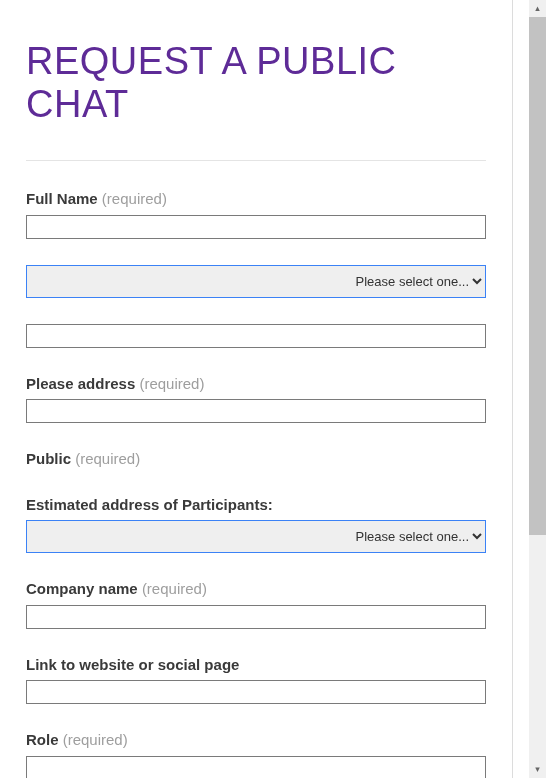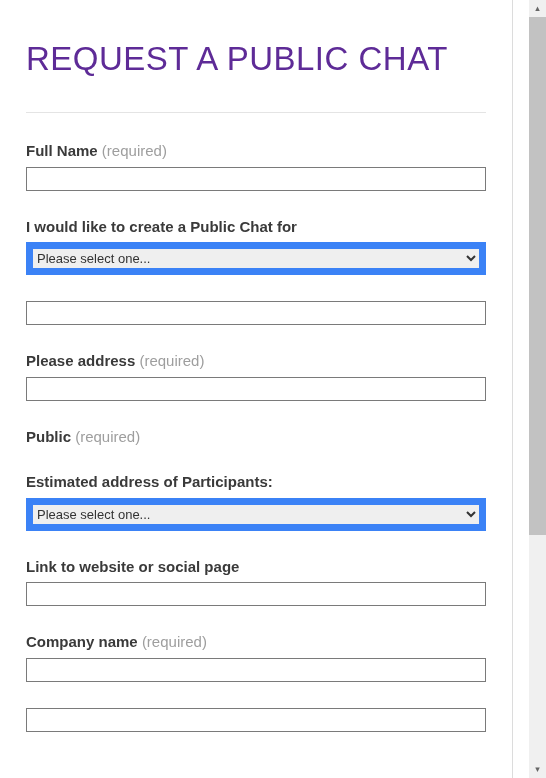--- a/index.html
+++ b/index.html
@@ -67,21 +67,21 @@
     top: 0;
     right: 34px; 
     bottom: 0;
     padding: 0 26px;
     box-sizing: border-box;
     overflow: hidden;
   }
 
   .page-title {
     font-family: Impact, "Arial Black", sans-serif;
-    font-size: 33px;
+    font-size: 38px;
     letter-spacing: 0.5px;
     color: #5e2b97;
     margin: 40px 0 34px 0;
     text-transform: uppercase;
     font-weight: 400;
   }
 
   hr.sep {
     border: none;
     border-top: 1px solid #e4e4e4;
@@ -108,24 +108,25 @@
     height: 24px;
     border: 1px solid #7a7a7a;
     background: #fff;
     font-size: 13px;
     padding: 2px 4px;
   }
   .select-input {
     width: 100%;
     box-sizing: border-box;
     height: 33px;
-    border: 7px solid #3b82f6;
+    border: 1px solid #3b82f6;
     background: #efefef;
     font-size: 13px;
     color: #333;
+    text-align: right;
   }
 </style>
 </head>
 <body>
 
 <div class="viewport">
 
   <div class="content">
 
     <h1 class="page-title">Request a Public Chat</h1>
@@ -133,21 +134,20 @@
     <hr class="sep">
 
     <div class="field">
       <div class="field-label">
         <span>Full Name </span><span class="req">(required)</span>
       </div>
       <input type="text" class="text-input" value="" style="">
     </div>
 
     <div class="field">
-      <div class="field-label">I would like to create a Public Chat for</div>
       <select class="select-input">
         <option>Please select one...</option>
       </select>
     </div>
 
     <div class="field">
       <input type="text" class="text-input" value="" style="">
     </div>
 
     <div class="field">
@@ -164,32 +164,35 @@
     </div>
 
     <div class="field">
       <div class="field-label">Estimated address of Participants:</div>
       <select class="select-input">
         <option>Please select one...</option>
       </select>
     </div>
 
     <div class="field">
+      <div class="field-label">
+        <span>Company name </span><span class="req">(required)</span>
+      </div>
+      <input type="text" class="text-input" value="" style="">
+    </div>
+
+    <div class="field">
       <div class="field-label">Link to website or social page</div>
       <input type="text" class="text-input" value="" style="">
     </div>
 
     <div class="field">
       <div class="field-label">
-        <span>Company name </span><span class="req">(required)</span>
-      </div>
-      <input type="text" class="text-input" value="" style="">
-    </div>
-
-    <div class="field">
+        <span>Role </span><span class="req">(required)</span>
+      </div>
       <input type="text" class="text-input" value="" style="">
     </div>
 
   </div>
 
   <div class="inner-divider"></div>
 
   <div class="outer-scroll-track"></div>
   <div class="outer-scroll-arrow up">▴</div>
   <div class="outer-scroll-thumb"></div>

